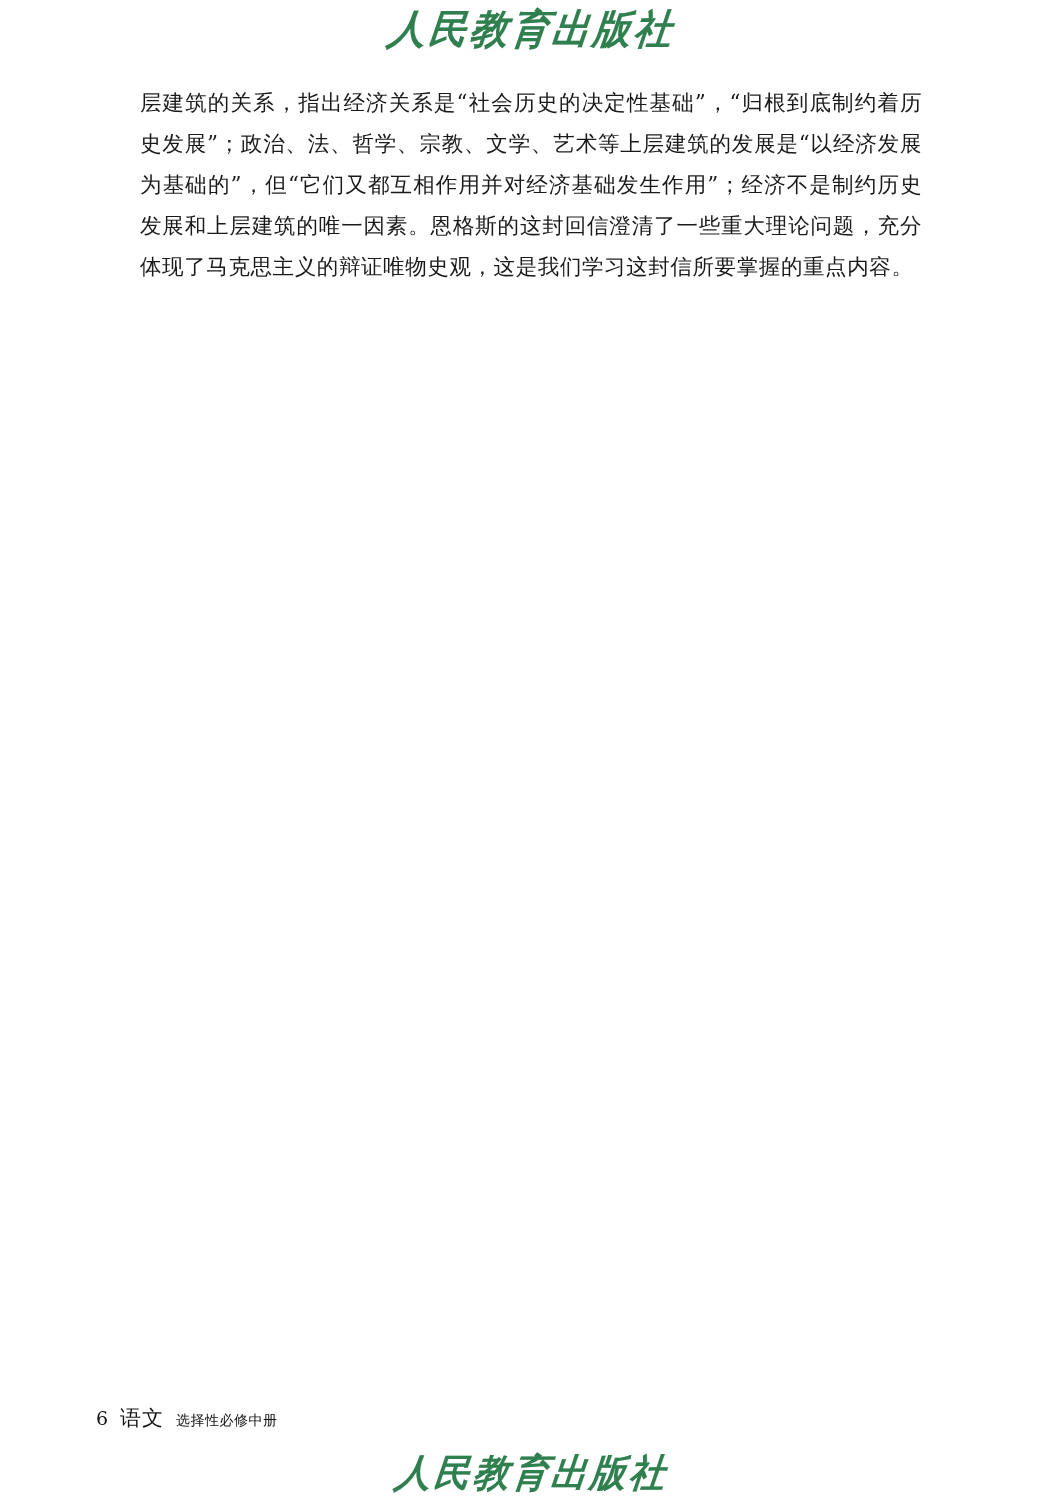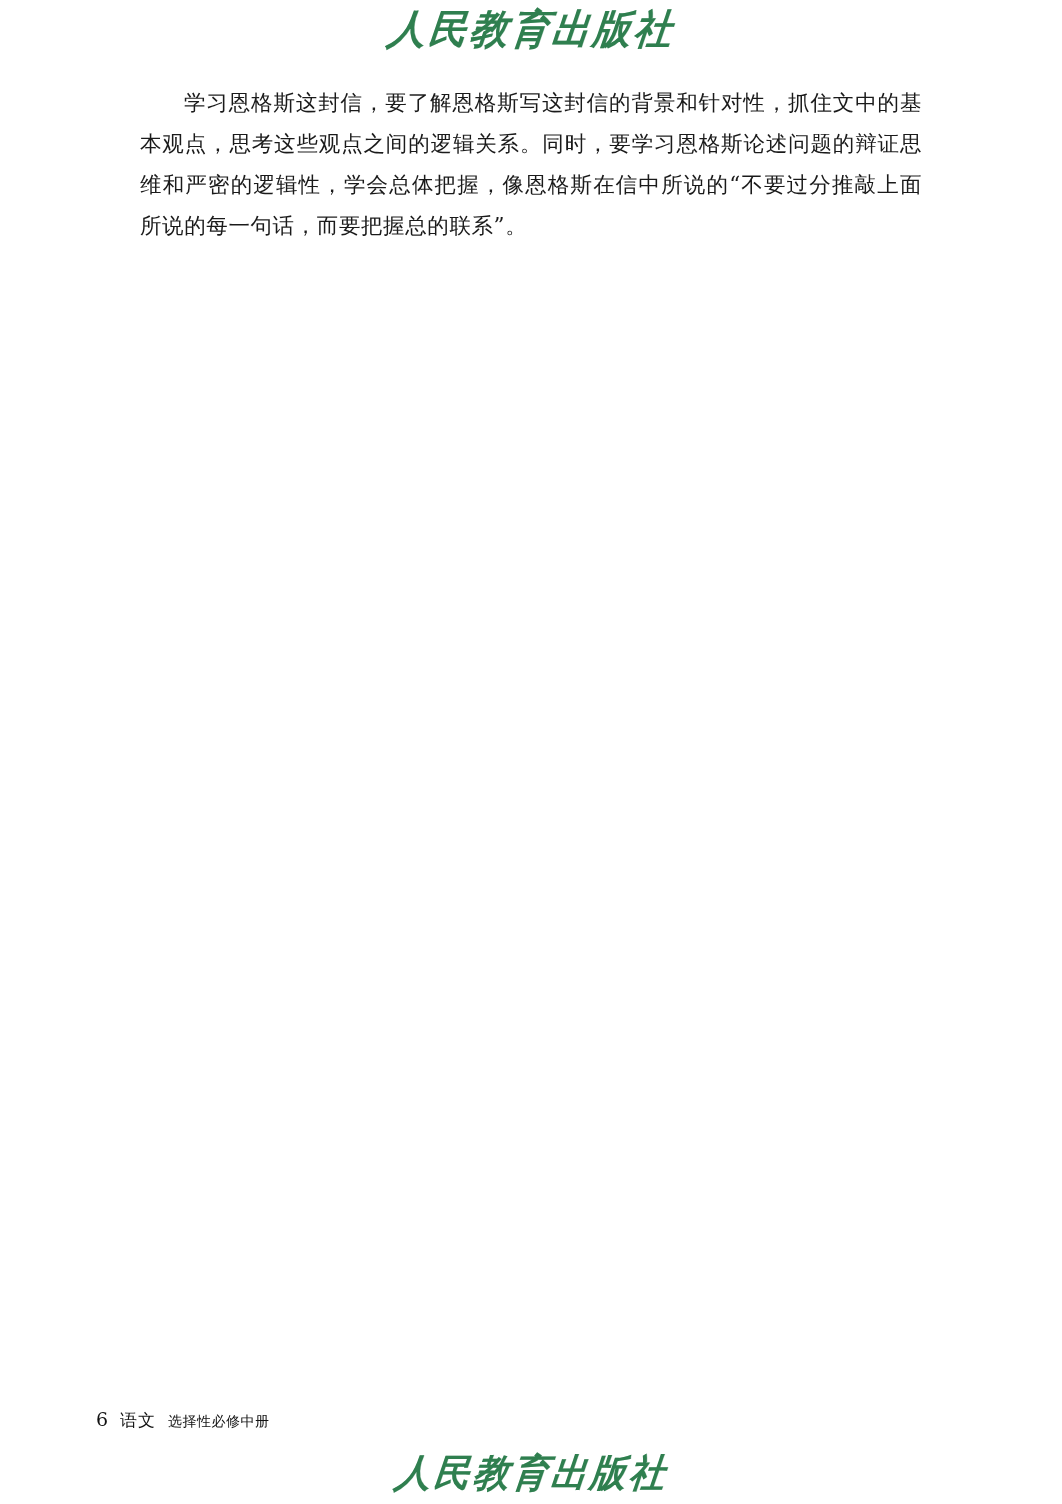--- a/index.html
+++ b/index.html
@@ -89,41 +89,41 @@
     align-items: baseline;
     gap: 12px;
     color: #111111;
   }
   .footer-page {
     font-family: "DejaVu Serif", "Liberation Serif", serif;
     font-size: 19px;
   }
   .footer-subject {
     font-family: Liberation Serif, serif;
-    font-size: 17px;
+    font-size: 21px;
     letter-spacing: 1px;
   }
   .footer-volume {
     font-family: "DejaVu Serif", "Liberation Serif", serif;
     font-size: 14px;
     letter-spacing: 0.5px;
     text-align: right;
   }
 </style>
 </head>
 <body>
 
 <div class="page">
 
   <div class="logo-top">
     <span class="logo-text">人民教育出版社</span>
   </div>
 
   <div class="content">
-    <p class="para indent">学习恩格斯这封信，要了解恩格斯写这封信的背景和针对性，抓住文中的基本观点，思考这些观点之间的逻辑关系。同时，要学习恩格斯论述问题的辩证思维和严密的逻辑性，学会总体把握，像恩格斯在信中所说的“不要过分推敲上面所说的每一句话，而要把握总的联系”。</p>
+    <p class="para">层建筑的关系，指出经济关系是“社会历史的决定性基础”，“归根到底制约着历史发展”；政治、法、哲学、宗教、文学、艺术等上层建筑的发展是“以经济发展为基础的”，但“它们又都互相作用并对经济基础发生作用”；经济不是制约历史发展和上层建筑的唯一因素。恩格斯的这封回信澄清了一些重大理论问题，充分体现了马克思主义的辩证唯物史观，这是我们学习这封信所要掌握的重点内容。</p>
   </div>
 
   <div class="footer">
     <span class="footer-page">6</span>
     <span class="footer-subject">语文</span>
     <span class="footer-volume">选择性必修中册</span>
   </div>
 
   <div class="logo-bottom">
     <span class="logo-text">人民教育出版社</span>

